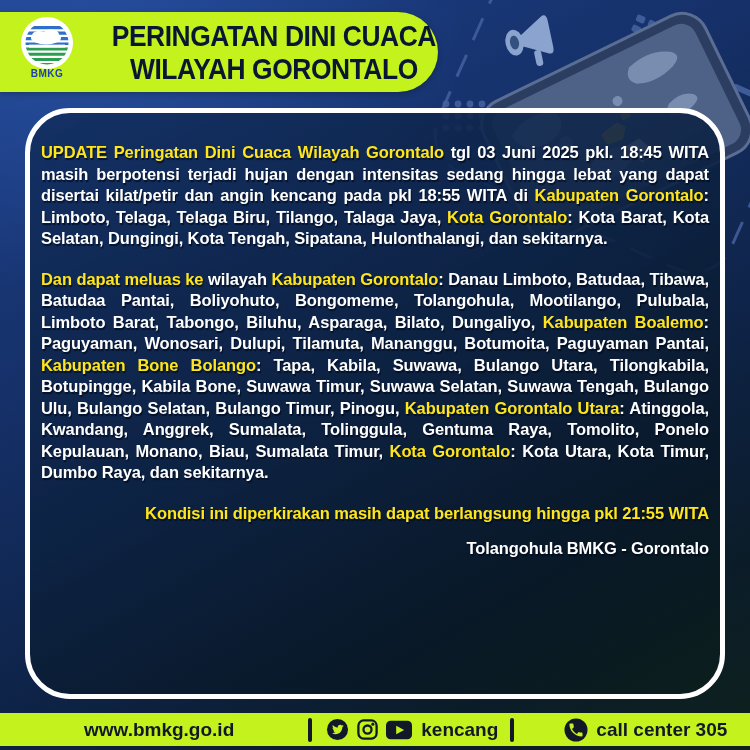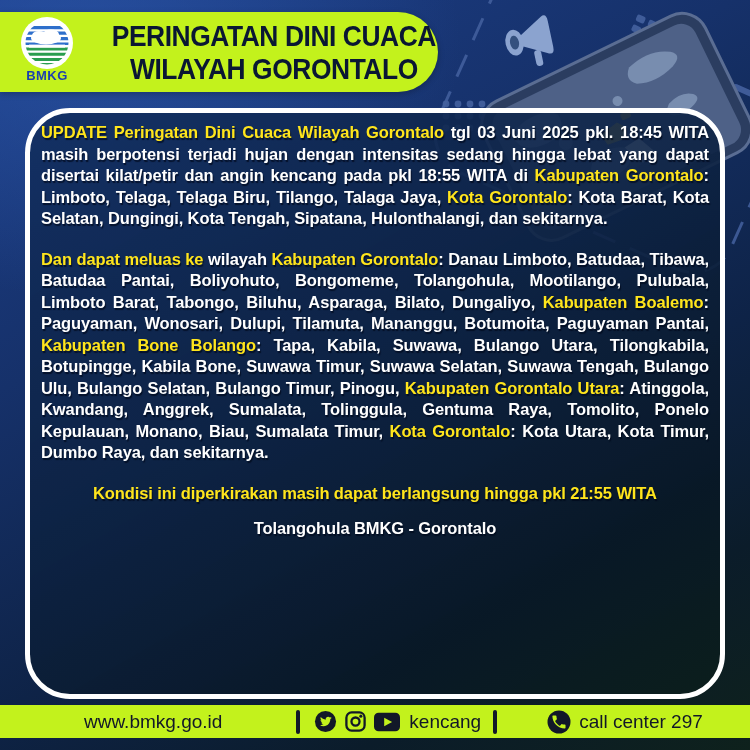--- a/index.html
+++ b/index.html
@@ -14,47 +14,47 @@
   .banner{
     position:absolute;left:0;top:12px;width:438px;height:80px;z-index:3;
     background:var(--green);border-radius:0 42px 42px 0;
     display:flex;align-items:center;
     box-shadow:0 2px 6px rgba(0,0,0,.25);
   }
   .logo-wrap{width:86px;height:80px;position:relative;flex:0 0 auto;}
   .logo-circle{position:absolute;left:21px;top:5px;}
   .logo-label{
     position:absolute;left:21px;top:56px;width:52px;text-align:center;
-    font-size:13px;font-weight:bold;color:#1c3fae;letter-spacing:.5px;
+    font-size:10px;font-weight:bold;color:#1c3fae;letter-spacing:.5px;
   }
   .title-wrap{
     flex:1;text-align:center;padding-right:22px;
     color:#0a1733;font-weight:bold;font-size:30px;line-height:33px;
     letter-spacing:-.5px;transform:scaleX(.88);transform-origin:55% 50%;
     white-space:nowrap;
   }
   .panel{
     position:absolute;left:25px;top:108px;width:700px;height:591px;z-index:2;
     box-sizing:border-box;border:5px solid #ffffff;border-radius:45px;
     background:linear-gradient(150deg,rgba(18,46,95,.88) 0%,rgba(13,34,66,.9) 45%,rgba(9,24,38,.93) 78%,rgba(12,30,28,.93) 100%);
-    padding:9px 11px 0 11px;
+    padding:29px 11px 0 11px;
   }
   .body-text p{
     margin:0 0 19px 0;
     font-size:16.5px;font-weight:bold;line-height:21.5px;
     color:#ffffff;text-align:justify;letter-spacing:-.1px;
     text-shadow:1px 1.5px 1px rgba(2,10,28,.75);
   }
-  .body-text p.no-justify{text-align:center;}
+  .body-text p.no-justify{text-align:right;}
   .hl{color:var(--yellow);}
   p.yellow-line{color:var(--yellow);margin-bottom:14px;}
   .footer{
-    position:absolute;left:0;bottom:12px;width:750px;height:33px;z-index:4;
+    position:absolute;left:0;bottom:4px;width:750px;height:33px;z-index:4;
     background:var(--green);display:flex;align-items:center;
-    color:#121828;font-weight:normal;font-size:19px;
+    color:#121828;font-weight:bold;font-size:19px;
   }
   .footer .website{margin-left:84px;}
   .footer .sep{width:4px;height:24px;background:#121828;border-radius:2px;}
   .sep1{margin-left:74px;margin-right:14px;}
   .sep2{margin-left:12px;}
   .footer .social-icons{display:flex;align-items:center;gap:7px;margin-right:9px;}
   .footer .phone-group{display:flex;align-items:center;gap:8px;margin-left:50px;}
   .footer svg{display:block;}
   :root{--green:#c3f21c;--yellow:#ffe51c;}
 </style>
@@ -183,15 +183,15 @@
       <path d="M11 5.5 L19.5 10 L11 14.5 Z" fill="#c3f21c"></path>
     </svg>
   </span>
   <span>kencang</span>
   <span class="sep sep2"></span>
   <span class="phone-group">
     <svg width="24" height="24" viewBox="0 0 24 24">
       <circle cx="12" cy="12" r="11.5" fill="#121828"></circle>
       <path fill="#c3f21c" transform="translate(3.2,3.2) scale(0.73)" d="M6.6 10.8c1.4 2.8 3.8 5.1 6.6 6.6l2.2-2.2c.3-.3.7-.4 1-.2 1.1.4 2.3.6 3.6.6.6 0 1 .4 1 1V20c0 .6-.4 1-1 1C10.6 21 3 13.4 3 4c0-.6.4-1 1-1h3.5c.6 0 1 .4 1 1 0 1.2.2 2.4.6 3.6.1.3 0 .7-.2 1l-2.3 2.2z"></path>
     </svg>
-    <span>call center 297</span>
+    <span>call center 305</span>
   </span>
 </div>
 
 </body></html>

